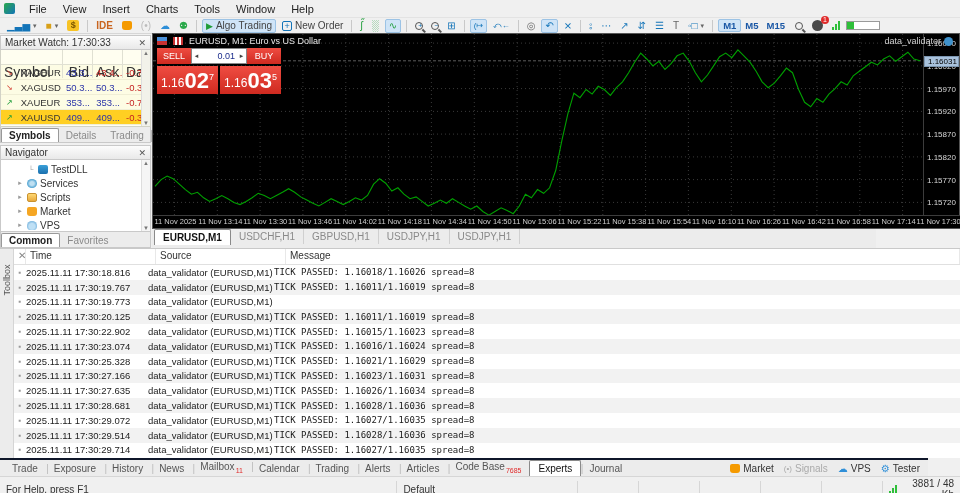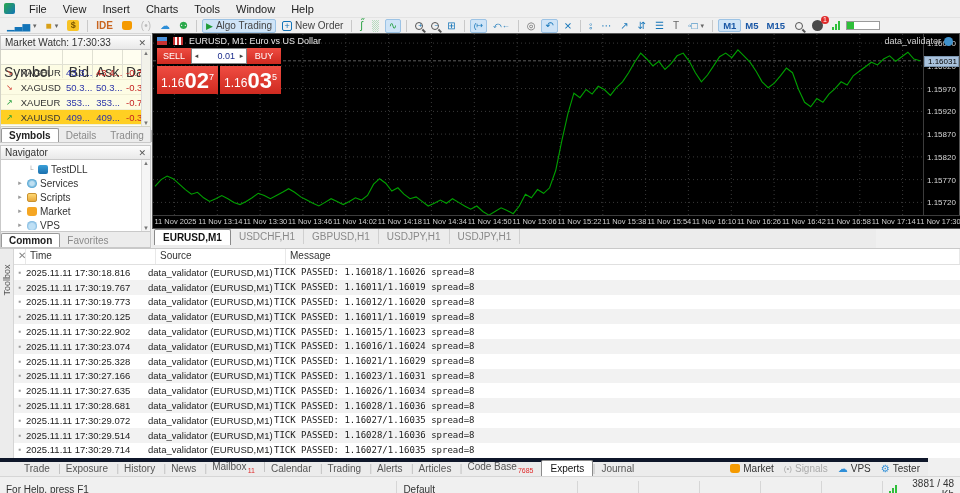--- a/index.html
+++ b/index.html
@@ -103,21 +103,21 @@
   .tb-head span{padding:1px 4px;border-right:1px solid #e8e8e8;}
   .col-time{width:130px;}.col-src{width:130px;}.col-msg{flex:1;}
   .tb-row{display:flex;height:14.8px;align-items:center;font-size:9.5px;color:#222;}
   .tb-row:nth-child(even){background:#f2f2f2;}
   .tb-row .dot{width:12px;text-align:center;color:#999;font-size:8px;}
   .tb-row .col-time{width:118px;padding-left:0;}
   .tb-row .col-src{width:130px;padding-left:4px;}
   .tb-row .col-msg{flex:1;font-family:"DejaVu Sans Mono",monospace;font-size:9px;color:#1a1a1a;}
 
   
-  .bottom-tabs{position:absolute;left:0;top:458px;width:928px;height:18px;background:#ececec;border-top:4px solid #0f172a;display:flex;align-items:flex-end;font-size:10px;padding-left:16px;}
+  .bottom-tabs{position:absolute;left:0;top:458px;width:928px;height:18px;background:#ececec;border-top:2px solid #0f172a;display:flex;align-items:flex-end;font-size:10px;padding-left:4px;}
   .btab{padding:2px 8px;color:#555;position:relative;}
   .btab:not(:last-child)::after{content:"|";position:absolute;right:-3px;top:2px;color:#bbb;}
   .btab.act{background:#fff;border:1px solid #8a8a8a;border-bottom:0;color:#111;border-radius:2px 2px 0 0;}
   .badge{color:#e02b2b;font-size:7px;vertical-align:sub;margin-left:1px;}
   .br-group{margin-left:auto;display:flex;align-items:center;gap:10px;padding-right:8px;padding-bottom:2px;}
   .brbtn{display:flex;align-items:center;gap:3px;color:#333;}
   .brbtn.dis{color:#aaa;}
 
   
   .statusbar{position:absolute;left:0;top:476px;width:960px;height:17px;background:#f0f0f0;border-top:1px solid #d6d6d6;display:flex;align-items:center;font-size:10px;color:#333;}
@@ -494,21 +494,20 @@
           <div class="tb-row">
   <span class="dot">▪</span>
   <span class="col-time">2025.11.11 17:30:19.767</span>
   <span class="col-src">data_validator (EURUSD,M1)</span>
   <span class="col-msg">TICK PASSED: 1.16011/1.16019 spread=8</span>
 </div>
           <div class="tb-row">
   <span class="dot">▪</span>
   <span class="col-time">2025.11.11 17:30:19.773</span>
   <span class="col-src">data_validator (EURUSD,M1)</span>
-  <span class="col-msg">TICK PASSED: 1.16012/1.16020 spread=8</span>
 </div>
           <div class="tb-row">
   <span class="dot">▪</span>
   <span class="col-time">2025.11.11 17:30:20.125</span>
   <span class="col-src">data_validator (EURUSD,M1)</span>
   <span class="col-msg">TICK PASSED: 1.16011/1.16019 spread=8</span>
 </div>
           <div class="tb-row">
   <span class="dot">▪</span>
   <span class="col-time">2025.11.11 17:30:22.902</span>

